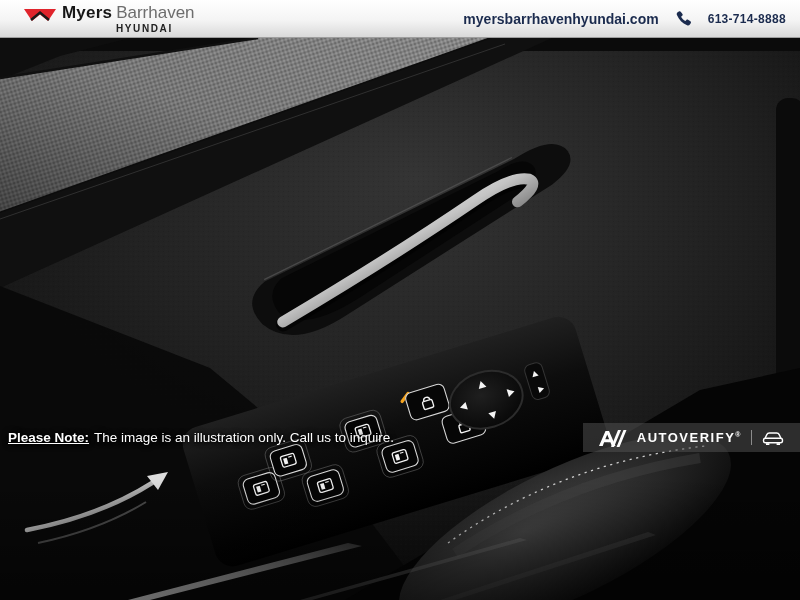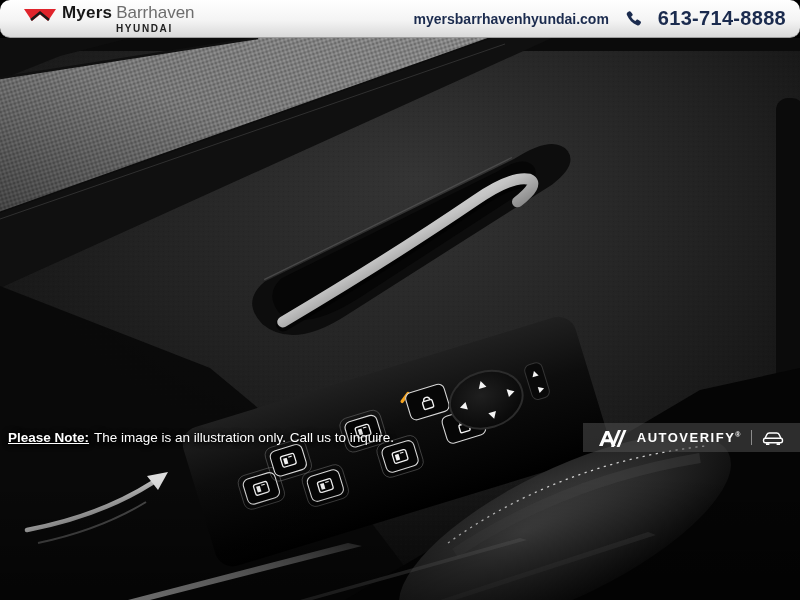--- a/index.html
+++ b/index.html
@@ -1,31 +1,31 @@
 <!DOCTYPE html>
 <html><head>
 <meta charset="utf-8">
 <style>
   html,body{margin:0;padding:0;background:#ffffff;}
   .stage{width:800px;height:600px;position:relative;font-family:"Liberation Sans",sans-serif;overflow:hidden;background:#000;}
 
   
   header{height:38px;box-sizing:border-box;display:flex;justify-content:space-between;align-items:center;
     background:linear-gradient(180deg,#ffffff 0%,#f4f4f4 55%,#d9d9d9 100%);
-    border-bottom:1px solid #9e9e9e;padding:0 14px 0 24px;border-radius:10px;}
+    border-bottom:1px solid #9e9e9e;padding:0 14px 0 24px;}
   .logo{display:flex;align-items:flex-start;gap:6px;}
   .logo-mark{margin-top:4px;}
   .logo-text{line-height:1;}
   .logo-line1{font-size:17px;white-space:nowrap;}
   .brand{font-weight:700;color:#161616;letter-spacing:.2px;}
   .loc{color:#6d6d6d;margin-left:4px;font-weight:400;}
   .make{font-size:10px;font-weight:700;color:#222;letter-spacing:1.6px;margin:3px 0 0 54px;}
   .contact{display:flex;align-items:center;gap:16px;color:#1b2b4e;}
   .site{font-weight:700;font-size:14px;}
-  .phone-num{font-weight:700;font-size:20px;letter-spacing:.3px;}
+  .phone-num{font-weight:700;font-size:12px;letter-spacing:.3px;}
 
   
   .photo{position:relative;width:800px;height:414px;background:#0a0a0a;}
   .photo > svg{display:block;}
 
   
   .note{position:absolute;left:8px;bottom:7px;color:#ffffff;font-size:13.5px;
     text-shadow:0 1px 3px #000,0 0 6px rgba(0,0,0,.85);white-space:nowrap;}
   .note-label{font-weight:700;text-decoration:underline;margin-right:5px;}
   .av-bar{position:absolute;right:0;bottom:0;height:29px;display:flex;align-items:center;gap:9px;

